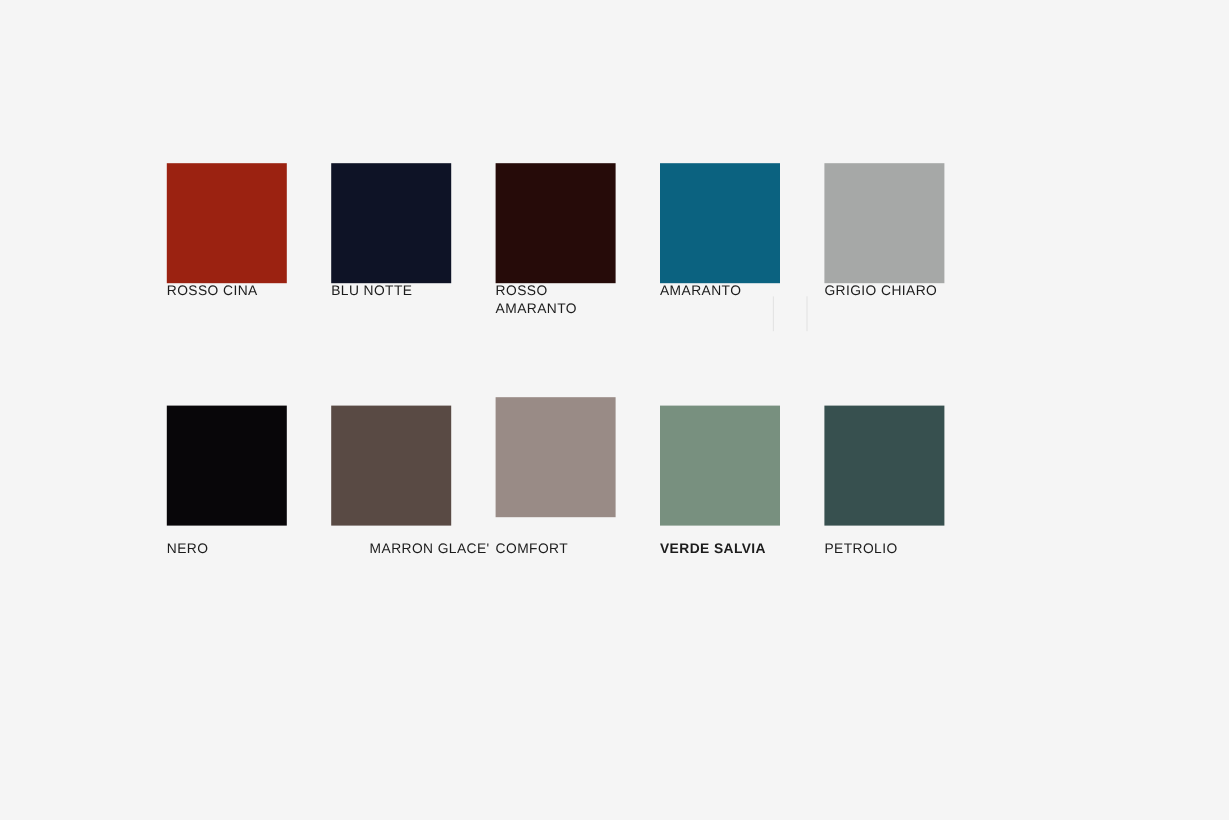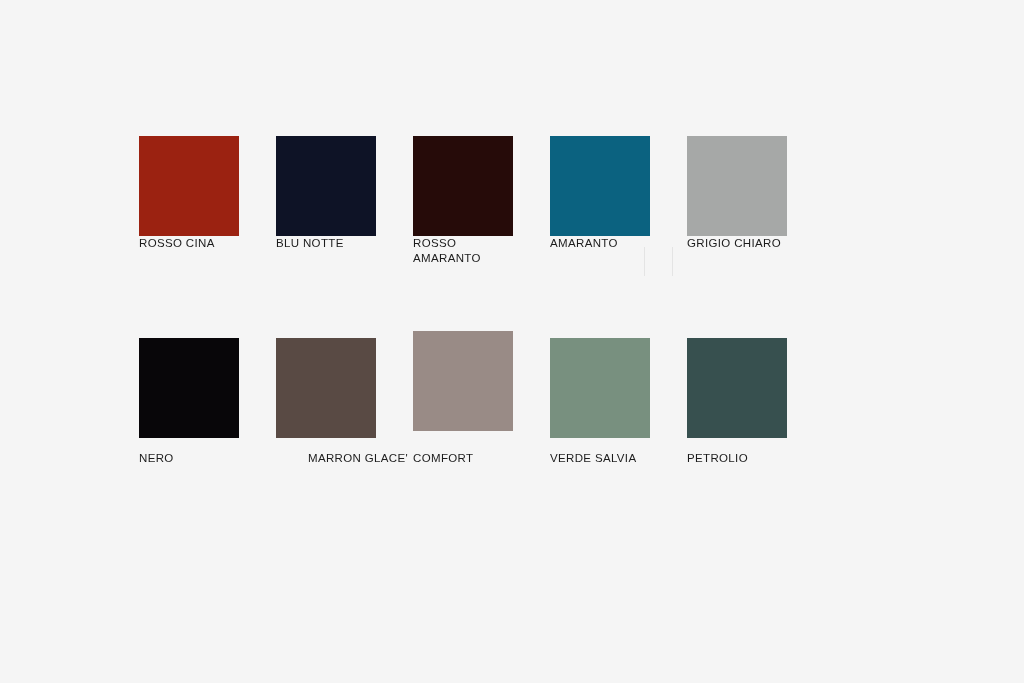--- a/index.html
+++ b/index.html
@@ -120,21 +120,21 @@
       <div class="swatch-label" style="color: rgb(28, 28, 28); padding-left: 32px;">MARRON GLACE'</div>
     </div>
 
     <div class="swatch-cell">
       <span class="swatch-chip" style="background-color: rgb(153, 139, 134);"></span>
       <div class="swatch-label" style="color: rgb(28, 28, 28); margin-top: 20px;">COMFORT</div>
     </div>
 
     <div class="swatch-cell">
       <span class="swatch-chip" style="background-color: rgb(120, 144, 127);"></span>
-      <div class="swatch-label" style="color: rgb(28, 28, 28);">VERDE SALVIA</div>
+      <div class="swatch-label" style="color: rgb(28, 28, 28); font-weight: bold;">VERDE SALVIA</div>
     </div>
 
     <div class="swatch-cell">
       <span class="swatch-chip" style="background-color: rgb(55, 80, 79);"></span>
       <div class="swatch-label" style="color: rgb(28, 28, 28);">PETROLIO</div>
     </div>
 
   </div>
 
   <div class="hairline" id="hairline-a"></div>

